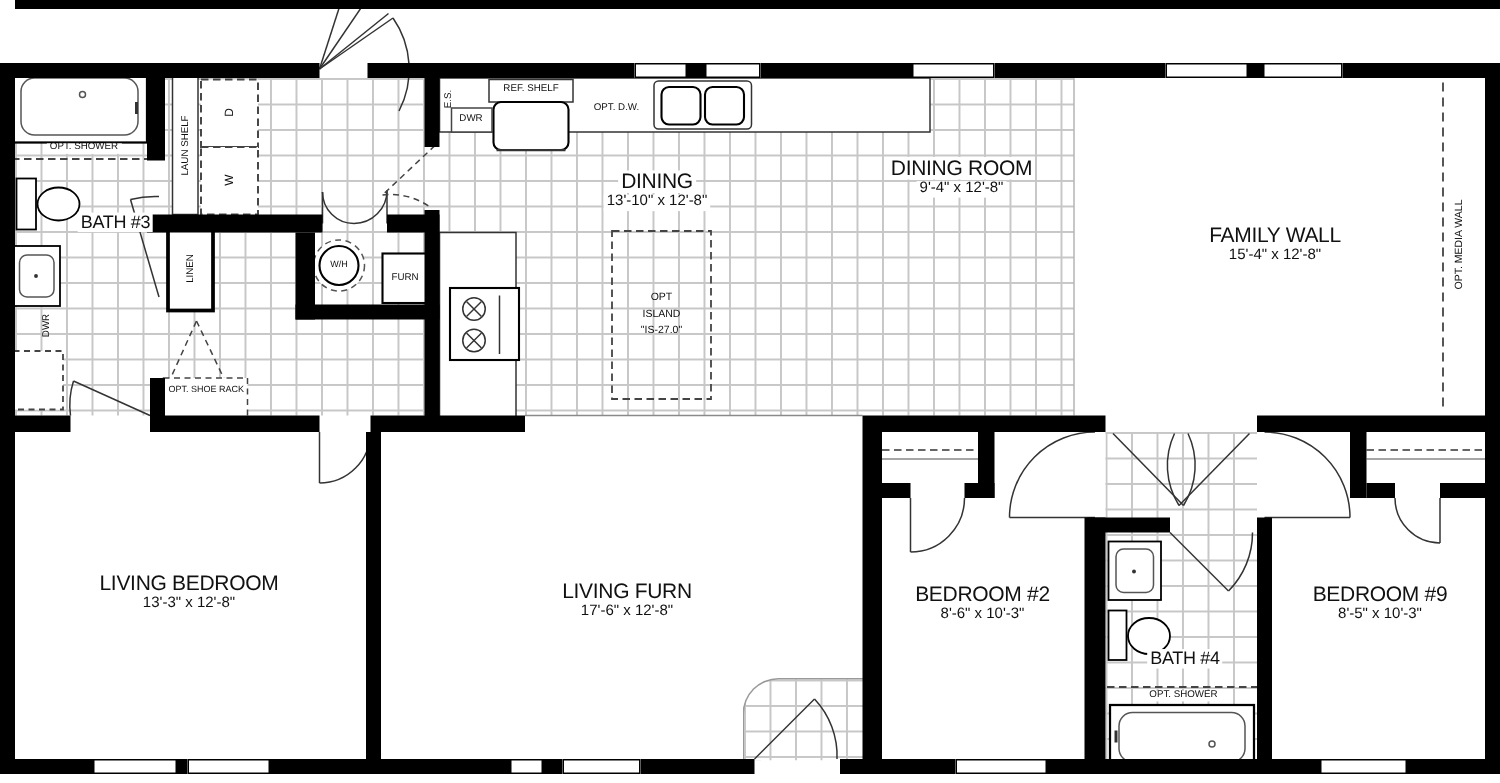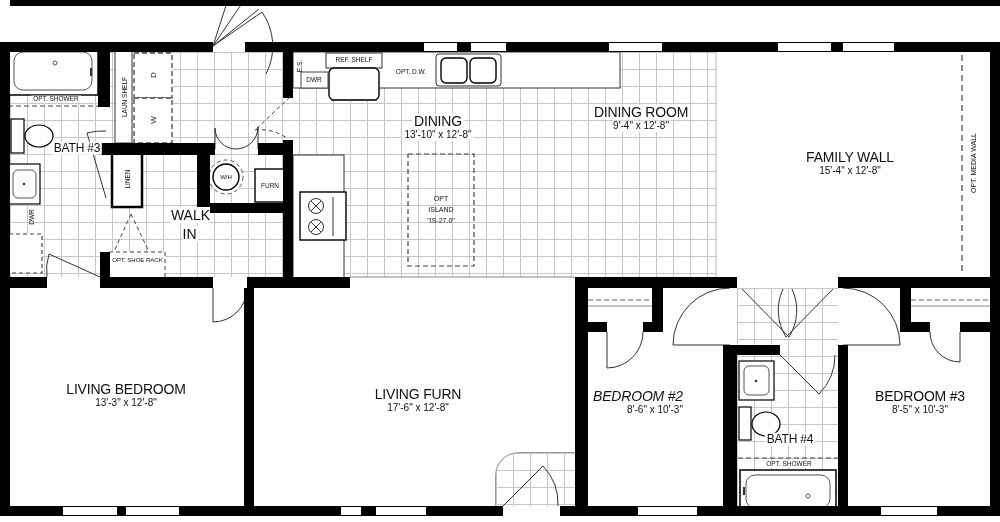--- a/index.html
+++ b/index.html
@@ -251,29 +251,28 @@
   <div class="win" style="left:637px;top:506px;width:61px;height:10px;"></div>
   <div class="win" style="left:880px;top:506px;width:58px;height:10px;"></div>
 
   <div class="lbl room-name" style="left:77px;top:148px;font-size:12px;">BATH #3</div>
   <div class="lbl room-name" style="left:438px;top:121px;">DINING</div>
   <div class="lbl room-dims" style="left:438px;top:135px;">13'-10" x 12'-8"</div>
   <div class="lbl room-name" style="left:641px;top:112px;">DINING ROOM</div>
   <div class="lbl room-dims" style="left:641px;top:126px;">9'-4" x 12'-8"</div>
   <div class="lbl room-name nobg" style="left:850px;top:157px;">FAMILY WALL</div>
   <div class="lbl room-dims nobg" style="left:850px;top:171px;">15'-4" x 12'-8"</div>
-  <div class="block" style="left:162px;top:206px;width:56px;font-size:14px;line-height:19px;"><span class="inner">WALK IN</span></div>
   <div class="lbl room-name nobg" style="left:126px;top:389px;">LIVING BEDROOM</div>
   <div class="lbl room-dims nobg" style="left:126px;top:403px;">13'-3" x 12'-8"</div>
   <div class="lbl room-name nobg" style="left:418px;top:394px;">LIVING FURN</div>
   <div class="lbl room-dims nobg" style="left:418px;top:408px;">17'-6" x 12'-8"</div>
-  <div class="lbl room-name nobg" style="left:638px;top:396px;font-style:italic;">BEDROOM #2</div>
+  <div class="lbl room-name nobg" style="left:655px;top:396px;">BEDROOM #2</div>
   <div class="lbl room-dims nobg" style="left:655px;top:410px;">8'-6" x 10'-3"</div>
   <div class="lbl room-name" style="left:790px;top:439px;font-size:12px;">BATH #4</div>
-  <div class="lbl room-name nobg" style="left:920px;top:396px;">BEDROOM #3</div>
+  <div class="lbl room-name nobg" style="left:920px;top:396px;">BEDROOM #9</div>
   <div class="lbl room-dims nobg" style="left:920px;top:410px;">8'-5" x 10'-3"</div>
 
   <div class="lbl sm" style="left:56px;top:99px;">OPT. SHOWER</div>
   <div class="vert sm" style="left:31px;top:217px;">DWR</div>
   <div class="vert sm" style="left:124px;top:97px;">LAUN SHELF</div>
   <div class="vert" style="left:153px;top:75px;font-size:8px;">D</div>
   <div class="vert" style="left:153px;top:120px;font-size:8px;">W</div>
   <div class="vert sm" style="left:299px;top:66px;">E.S.</div>
   <div class="lbl sm nobg" style="left:314px;top:80px;">DWR</div>
   <div class="lbl sm nobg" style="left:354px;top:60px;">REF. SHELF</div>

